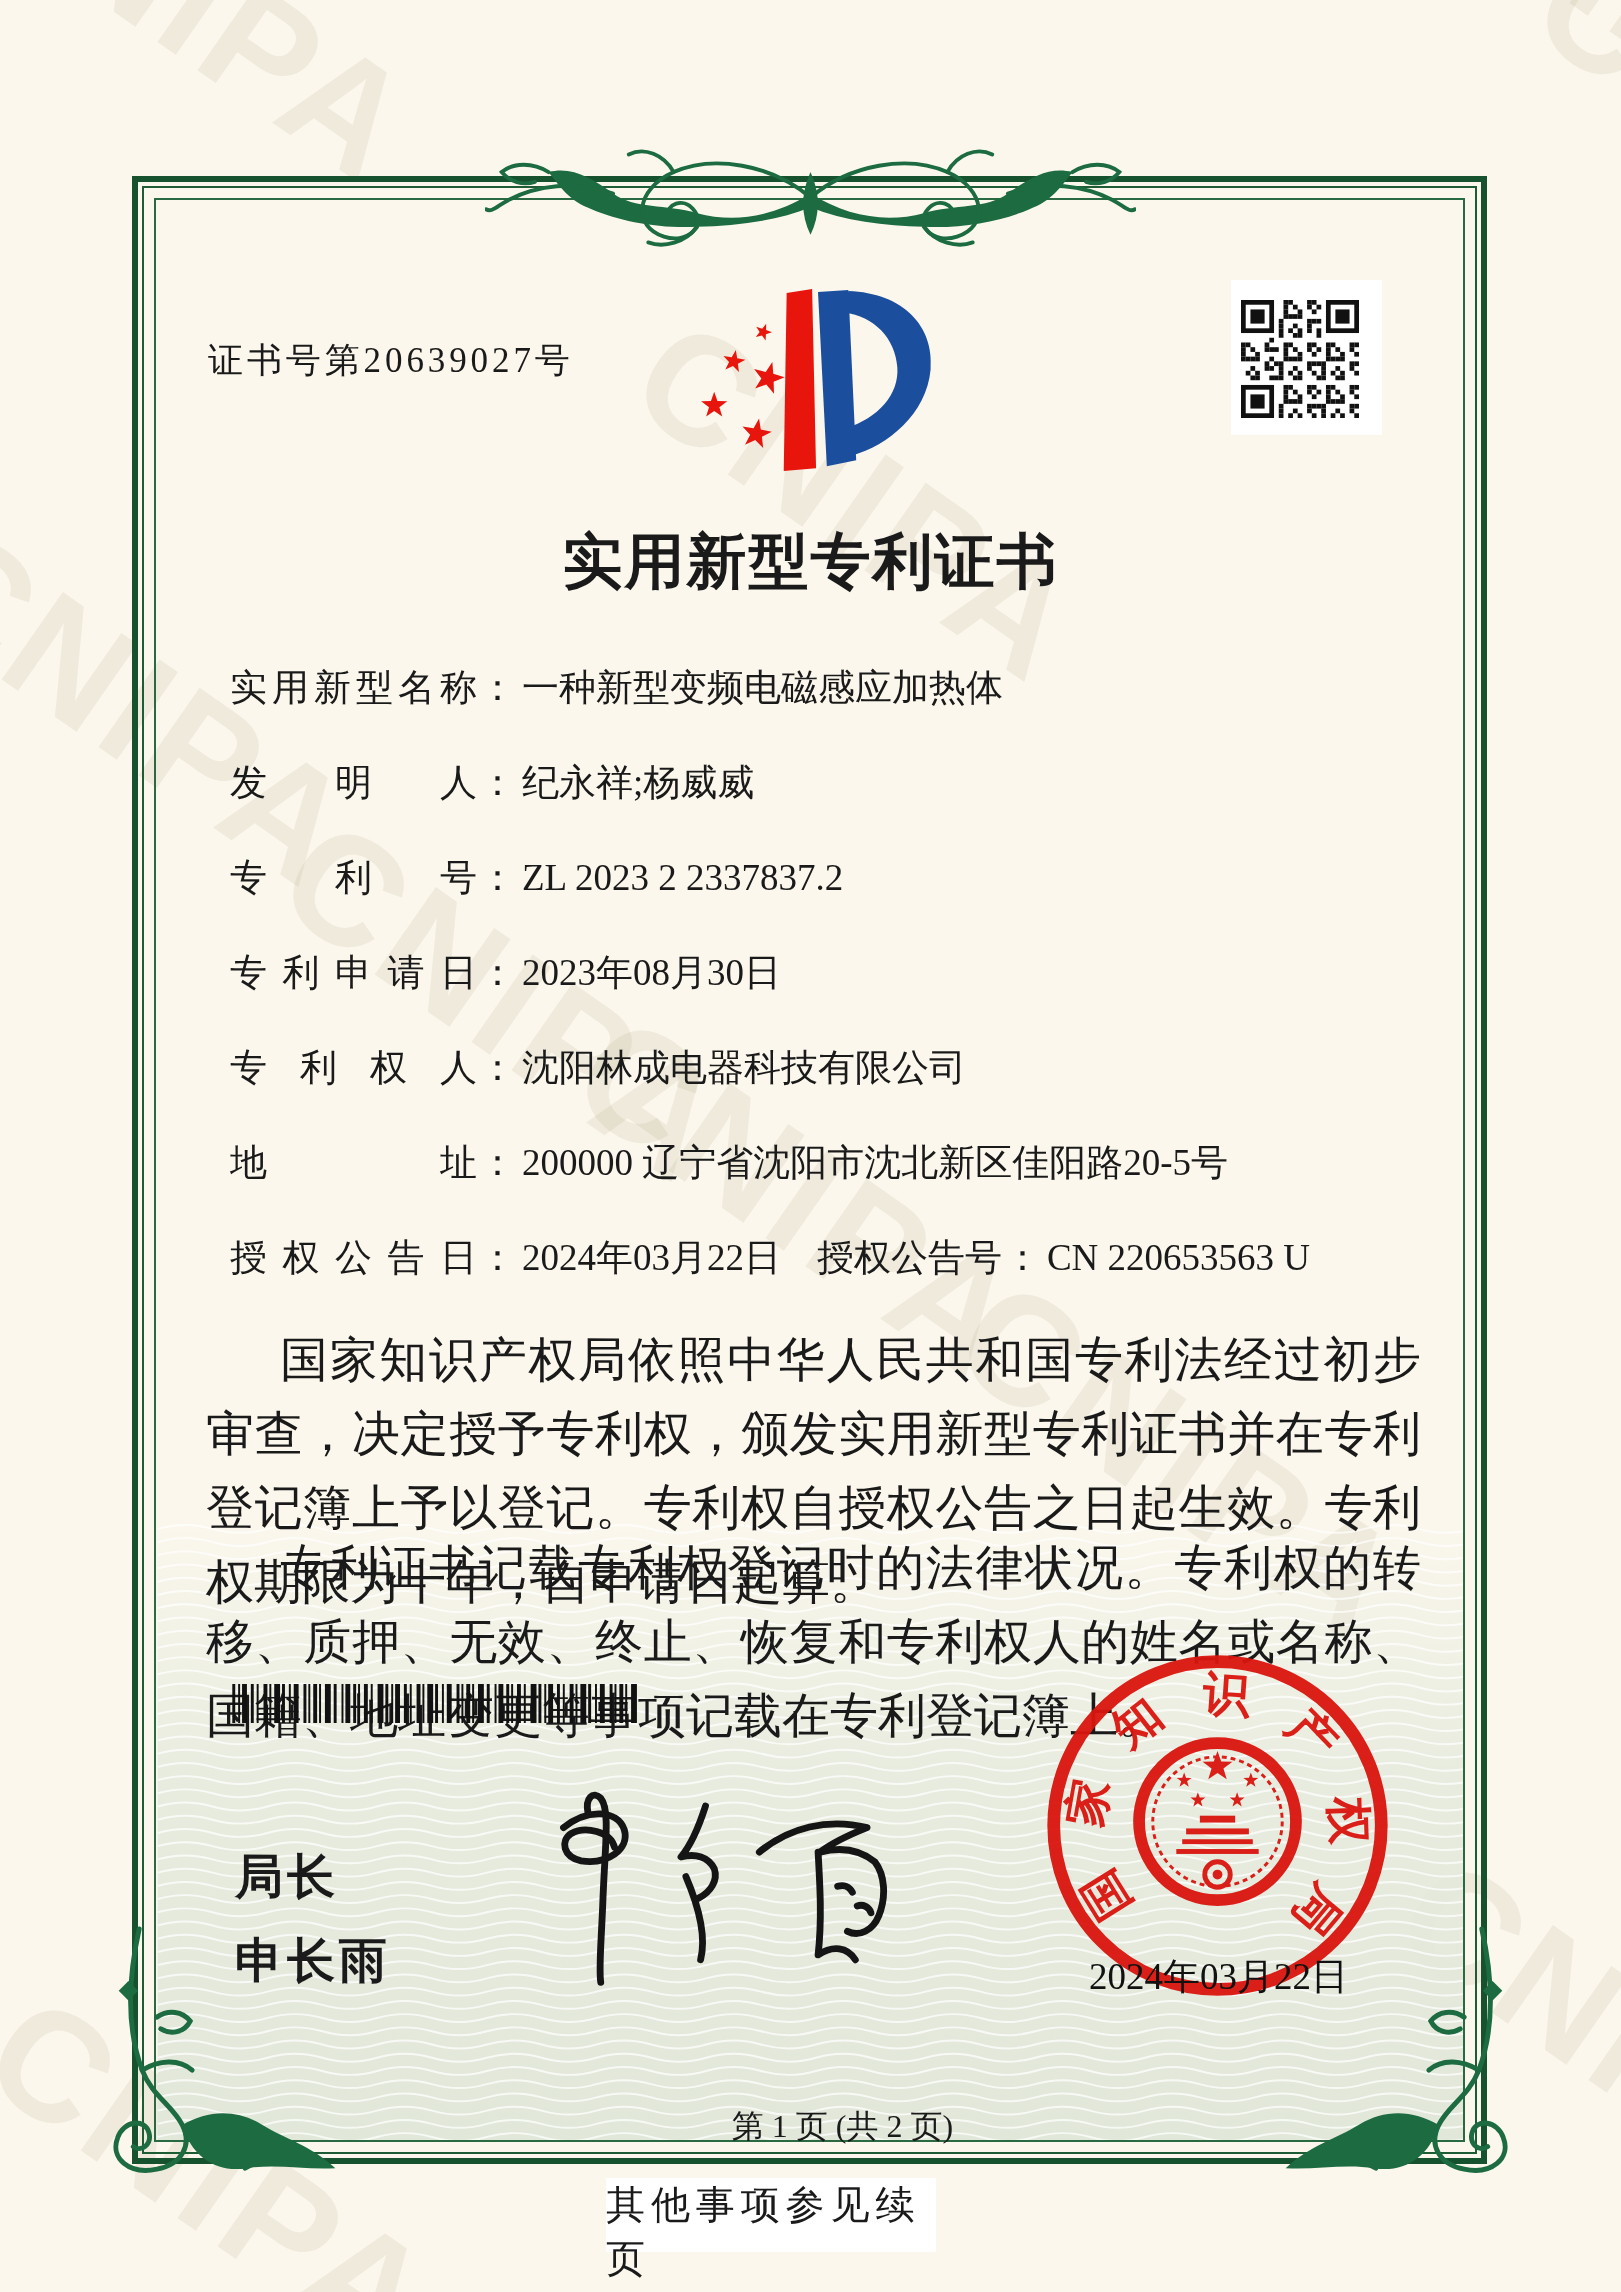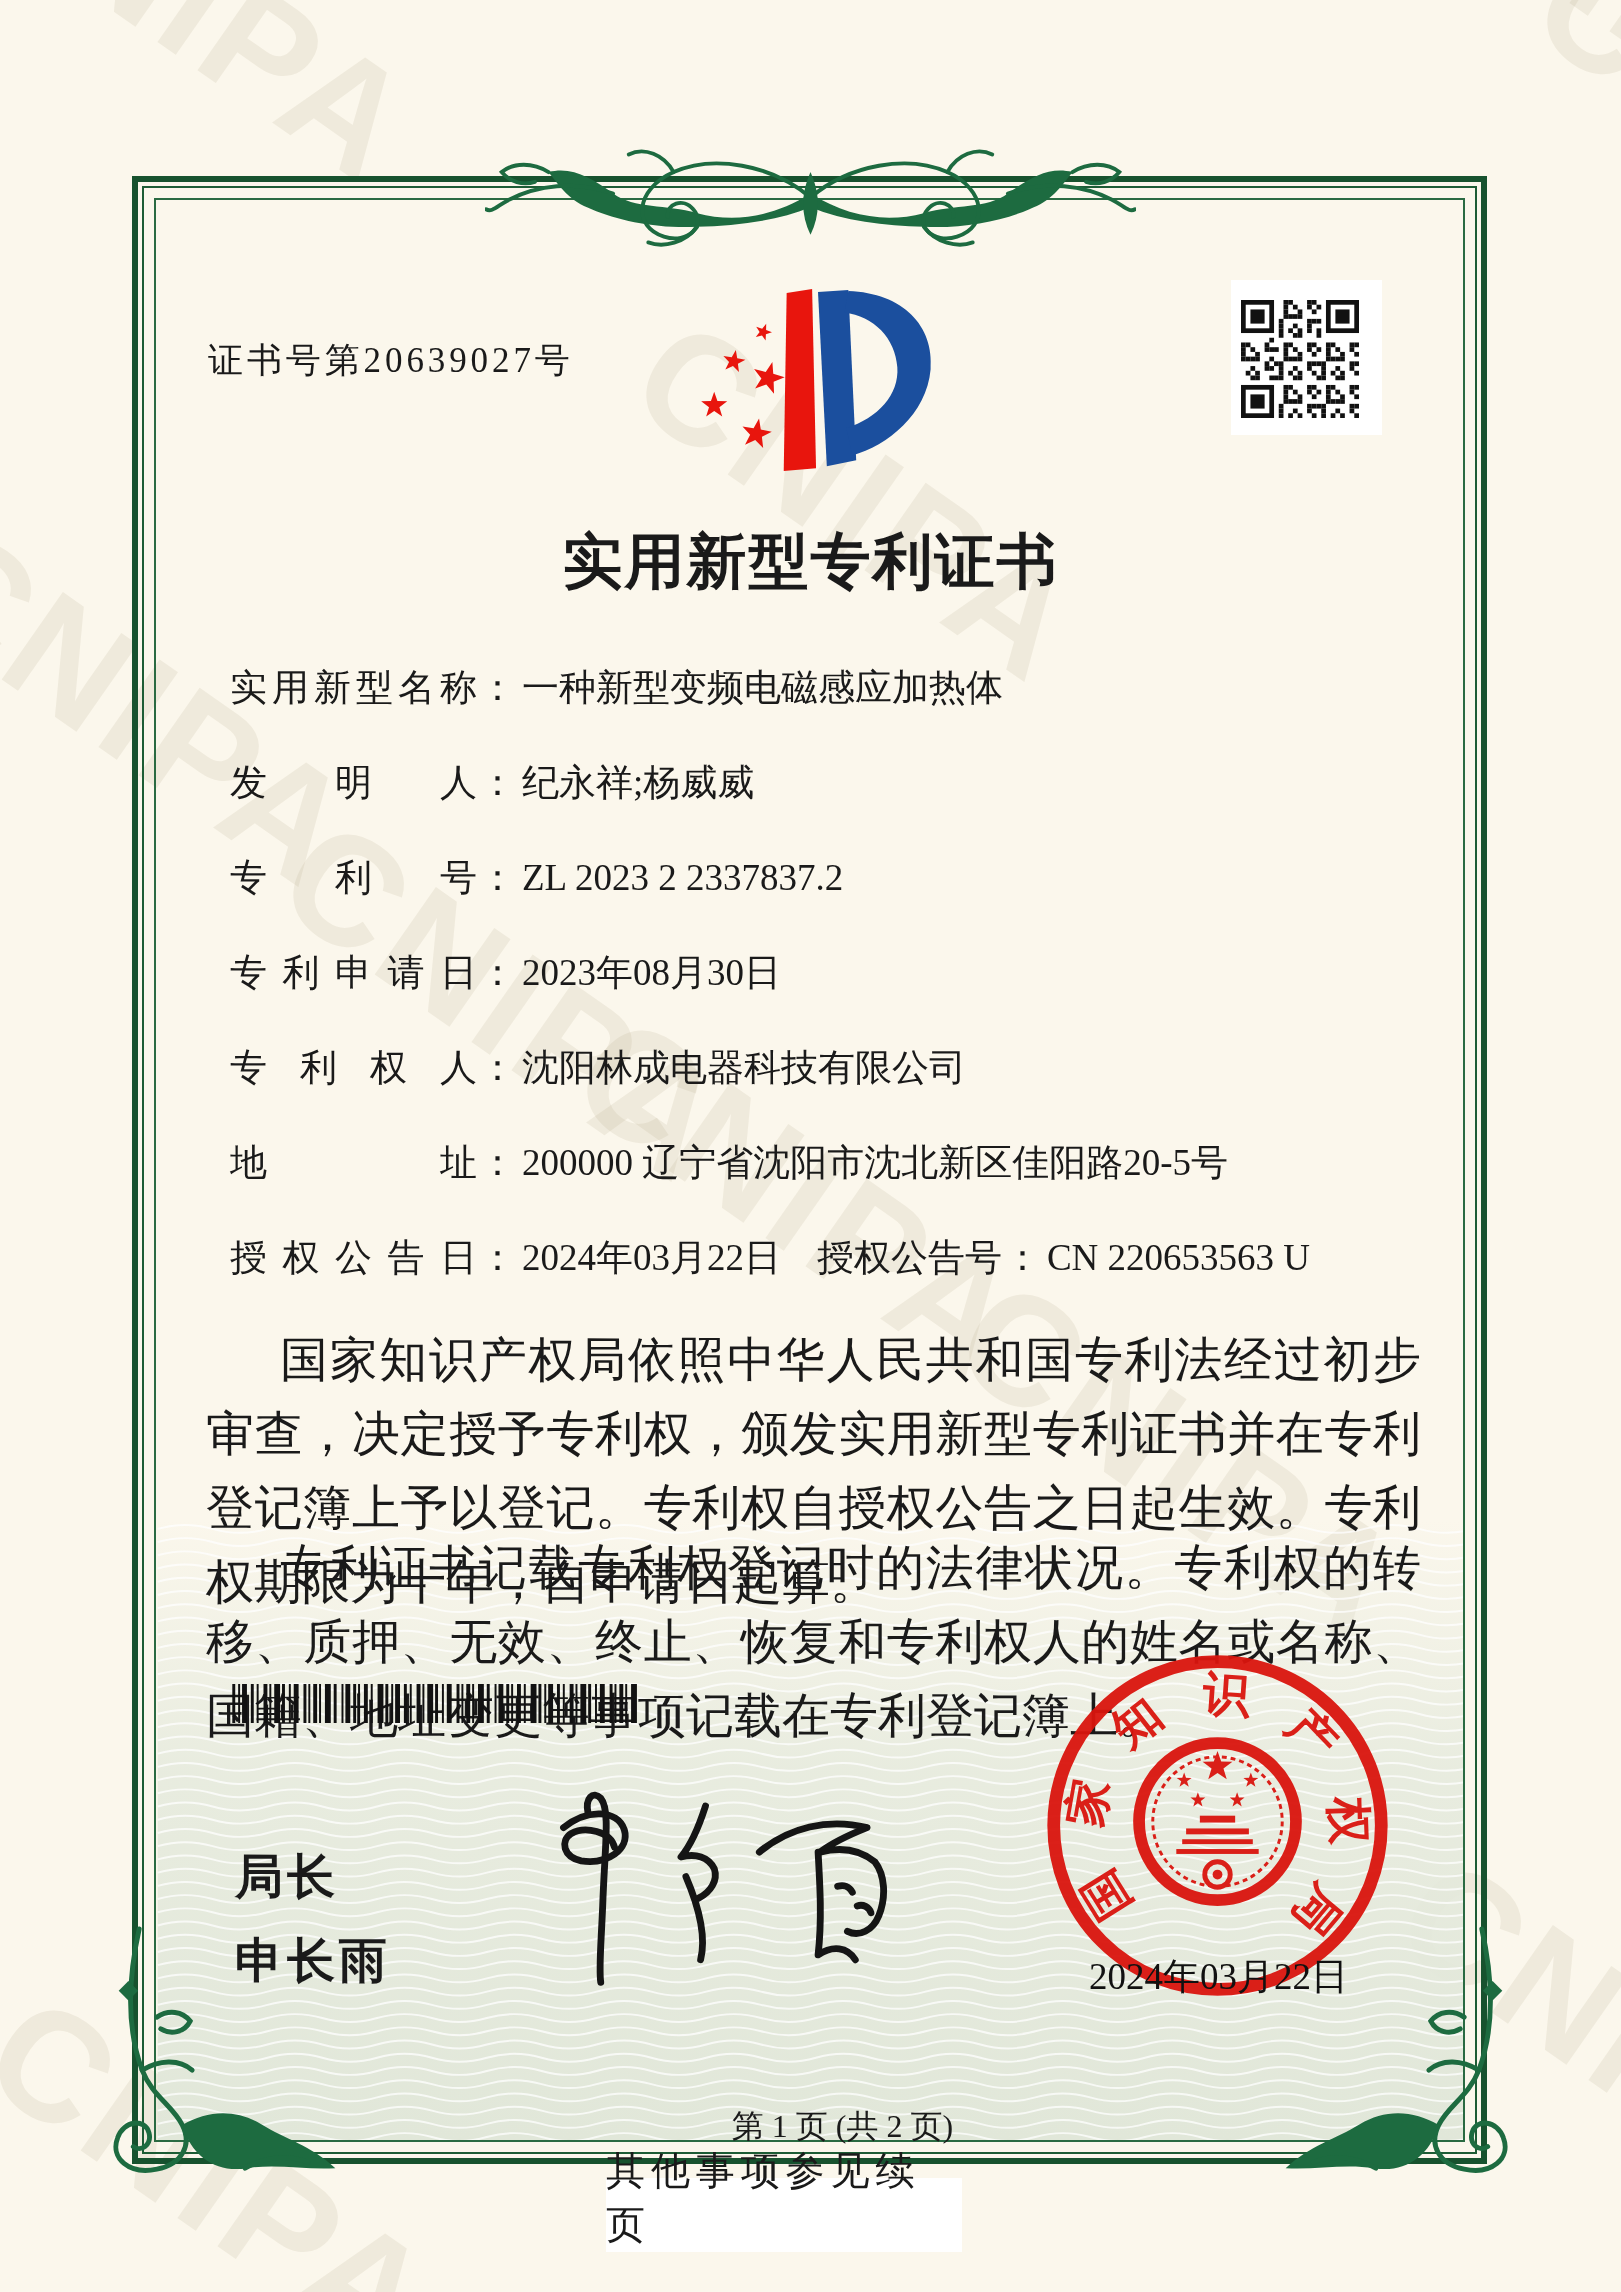--- a/index.html
+++ b/index.html
@@ -19,22 +19,22 @@
   .title{left:132px;top:522px;width:1357px;text-align:center;font-size:60px;font-weight:bold;
          letter-spacing:2px;z-index:3;}
   .frow{position:absolute;left:206px;font-size:37px;z-index:3;white-space:nowrap;margin-left:24px;}
   .flabel{display:inline-block;width:247px;text-align:justify;text-align-last:justify;vertical-align:bottom;}
   .fcolon{display:inline-block;margin:0 5.9px 0 2px;}
   .para{position:absolute;left:206px;width:1215px;font-size:48px;line-height:74px;
         text-indent:74px;text-align:justify;z-index:3;}
   .officer{position:absolute;left:235px;font-size:48px;font-weight:bold;z-index:6;
            font-family:"Liberation Sans","DejaVu Sans",sans-serif;letter-spacing:3.9px;}
   .pageinfo{left:132px;top:2105px;width:1357px;text-align:center;font-size:32px;z-index:6;padding-left:32px;}
-  .contbox{left:606px;top:2178px;width:356px;height:74px;background:#ffffff;z-index:3;
-           display:flex;align-items:flex-end;justify-content:center;}
+  .contbox{left:606px;top:2178px;width:330px;height:74px;background:#ffffff;z-index:3;
+           display:flex;align-items:flex-start;justify-content:center;}
   .contbox span{font-size:39px;letter-spacing:5.9px;}
   .sealdate{left:1057px;top:1952px;width:323px;text-align:center;font-size:37px;z-index:7;color:#111;}
   .qrpatch{left:1231px;top:280px;width:151px;height:155px;background:#ffffff;z-index:3;}
   svg{display:block;}
 </style>
 </head>
 <body>
 
 <div class="wm" style="left:-59px;top:-88px">CNIPA</div>
 <div class="wm" style="left:1353px;top:-127px">CNIPA</div>

